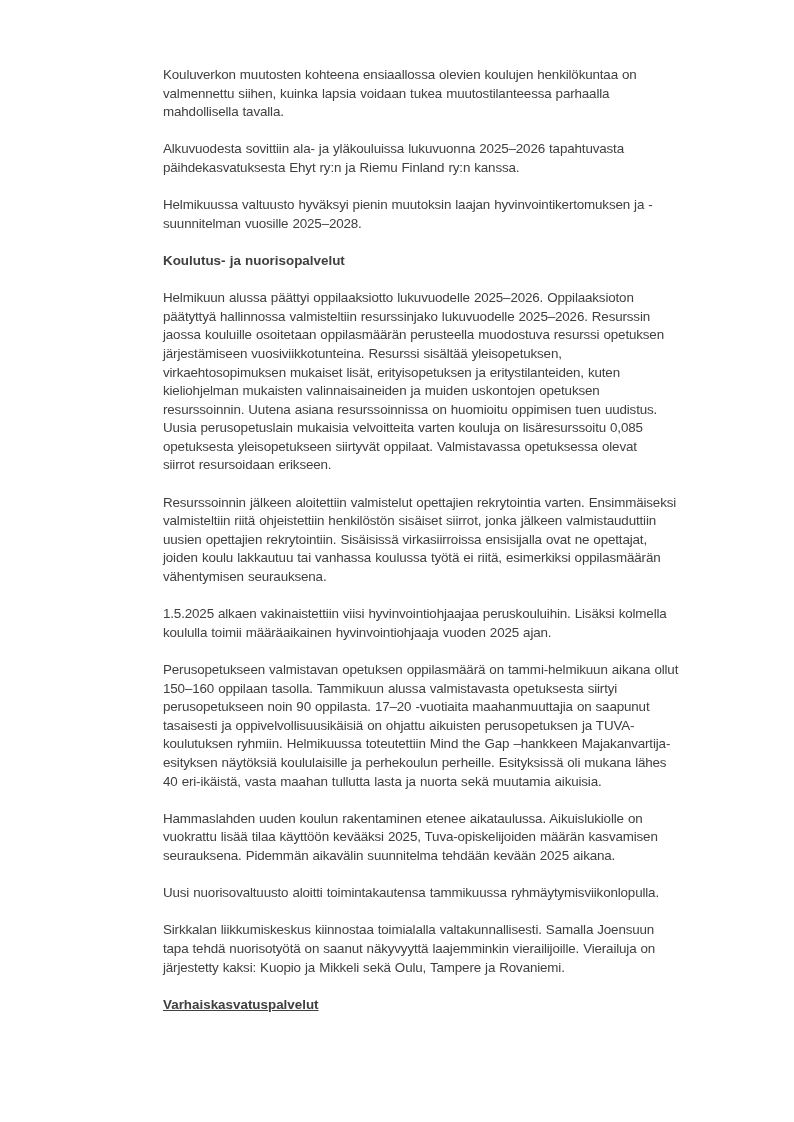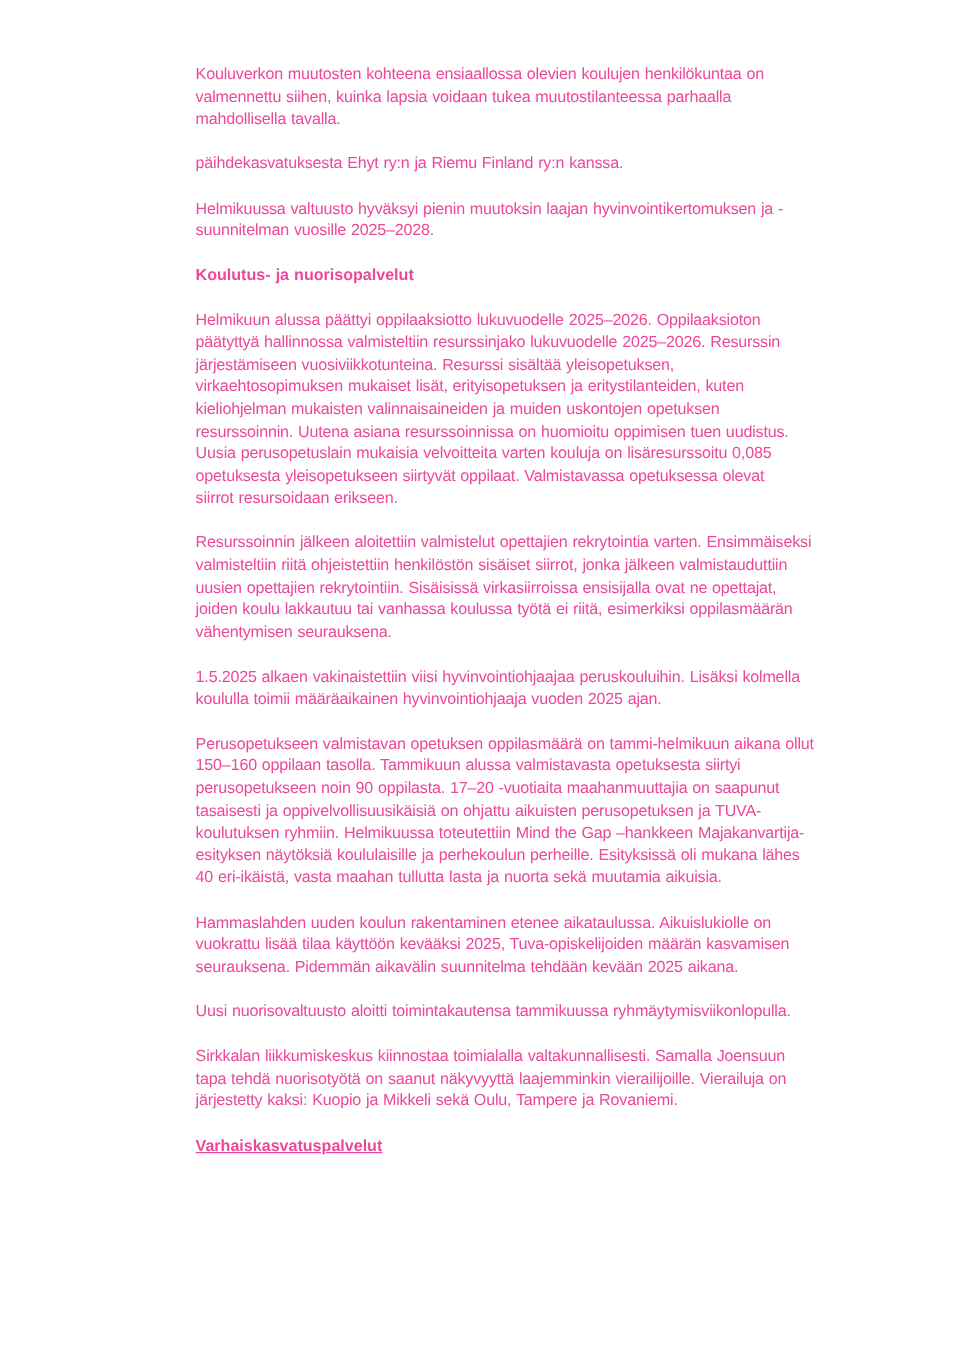--- a/index.html
+++ b/index.html
@@ -1,25 +1,25 @@
 <!DOCTYPE html>
 <html><head>
 <meta charset="utf-8">
 <style>
   html, body { margin: 0; padding: 0; background: #ffffff; }
   body { width: 794px; height: 1122px; position: relative; overflow: hidden; }
   .page {
     position: absolute;
     left: 163px;
-    top: 53px;
+    top: 66px;
     width: 580px;
     font-family: "Liberation Sans", sans-serif;
     font-size: 13.4px;
     line-height: 18.6px;
-    color: #ec4899;
+    color: #404040;
     letter-spacing: -0.15px;
     word-spacing: 0.5px;
   }
   .para { margin: 0 0 18.6px 0; }
   .line { display: block; white-space: nowrap; }
   .heading {
     font-weight: bold;
     margin: 0 0 18.6px 0;
     letter-spacing: 0;
   }
@@ -29,33 +29,35 @@
 
 <div class="page">
 
   <p class="para">
     <span class="line">Kouluverkon muutosten kohteena ensiaallossa olevien koulujen henkilökuntaa  on</span>
     <span class="line">valmennettu siihen, kuinka lapsia voidaan tukea muutostilanteessa parhaalla</span>
     <span class="line">mahdollisella tavalla.</span>
   </p>
 
   <p class="para">
+    <span class="line">Alkuvuodesta  sovittiin ala- ja yläkouluissa lukuvuonna  2025–2026 tapahtuvasta</span>
     <span class="line">päihdekasvatuksesta Ehyt ry:n ja Riemu Finland  ry:n kanssa.</span>
   </p>
 
   <p class="para">
     <span class="line">Helmikuussa valtuusto hyväksyi  pienin muutoksin laajan hyvinvointikertomuksen  ja -</span>
     <span class="line">suunnitelman vuosille 2025–2028.</span>
   </p>
 
   <h2 class="heading" style="font-size:13.4px;">Koulutus- ja nuorisopalvelut</h2>
 
   <p class="para">
     <span class="line">Helmikuun alussa päättyi  oppilaaksiotto lukuvuodelle  2025–2026.  Oppilaaksioton</span>
     <span class="line">päätyttyä hallinnossa valmisteltiin resurssinjako lukuvuodelle  2025–2026. Resurssin</span>
+    <span class="line">jaossa kouluille  osoitetaan oppilasmäärän perusteella muodostuva resurssi opetuksen</span>
     <span class="line">järjestämiseen vuosiviikkotunteina.  Resurssi sisältää yleisopetuksen,</span>
     <span class="line">virkaehtosopimuksen mukaiset lisät, erityisopetuksen ja eritystilanteiden,  kuten</span>
     <span class="line">kieliohjelman mukaisten valinnaisaineiden  ja muiden uskontojen opetuksen</span>
     <span class="line">resurssoinnin. Uutena asiana resurssoinnissa on huomioitu oppimisen tuen uudistus.</span>
     <span class="line">Uusia perusopetuslain mukaisia velvoitteita  varten kouluja on lisäresurssoitu 0,085</span>
     <span class="line">opetuksesta yleisopetukseen siirtyvät oppilaat. Valmistavassa opetuksessa olevat</span>
     <span class="line">siirrot resursoidaan erikseen.</span>
   </p>
 
   <p class="para">

